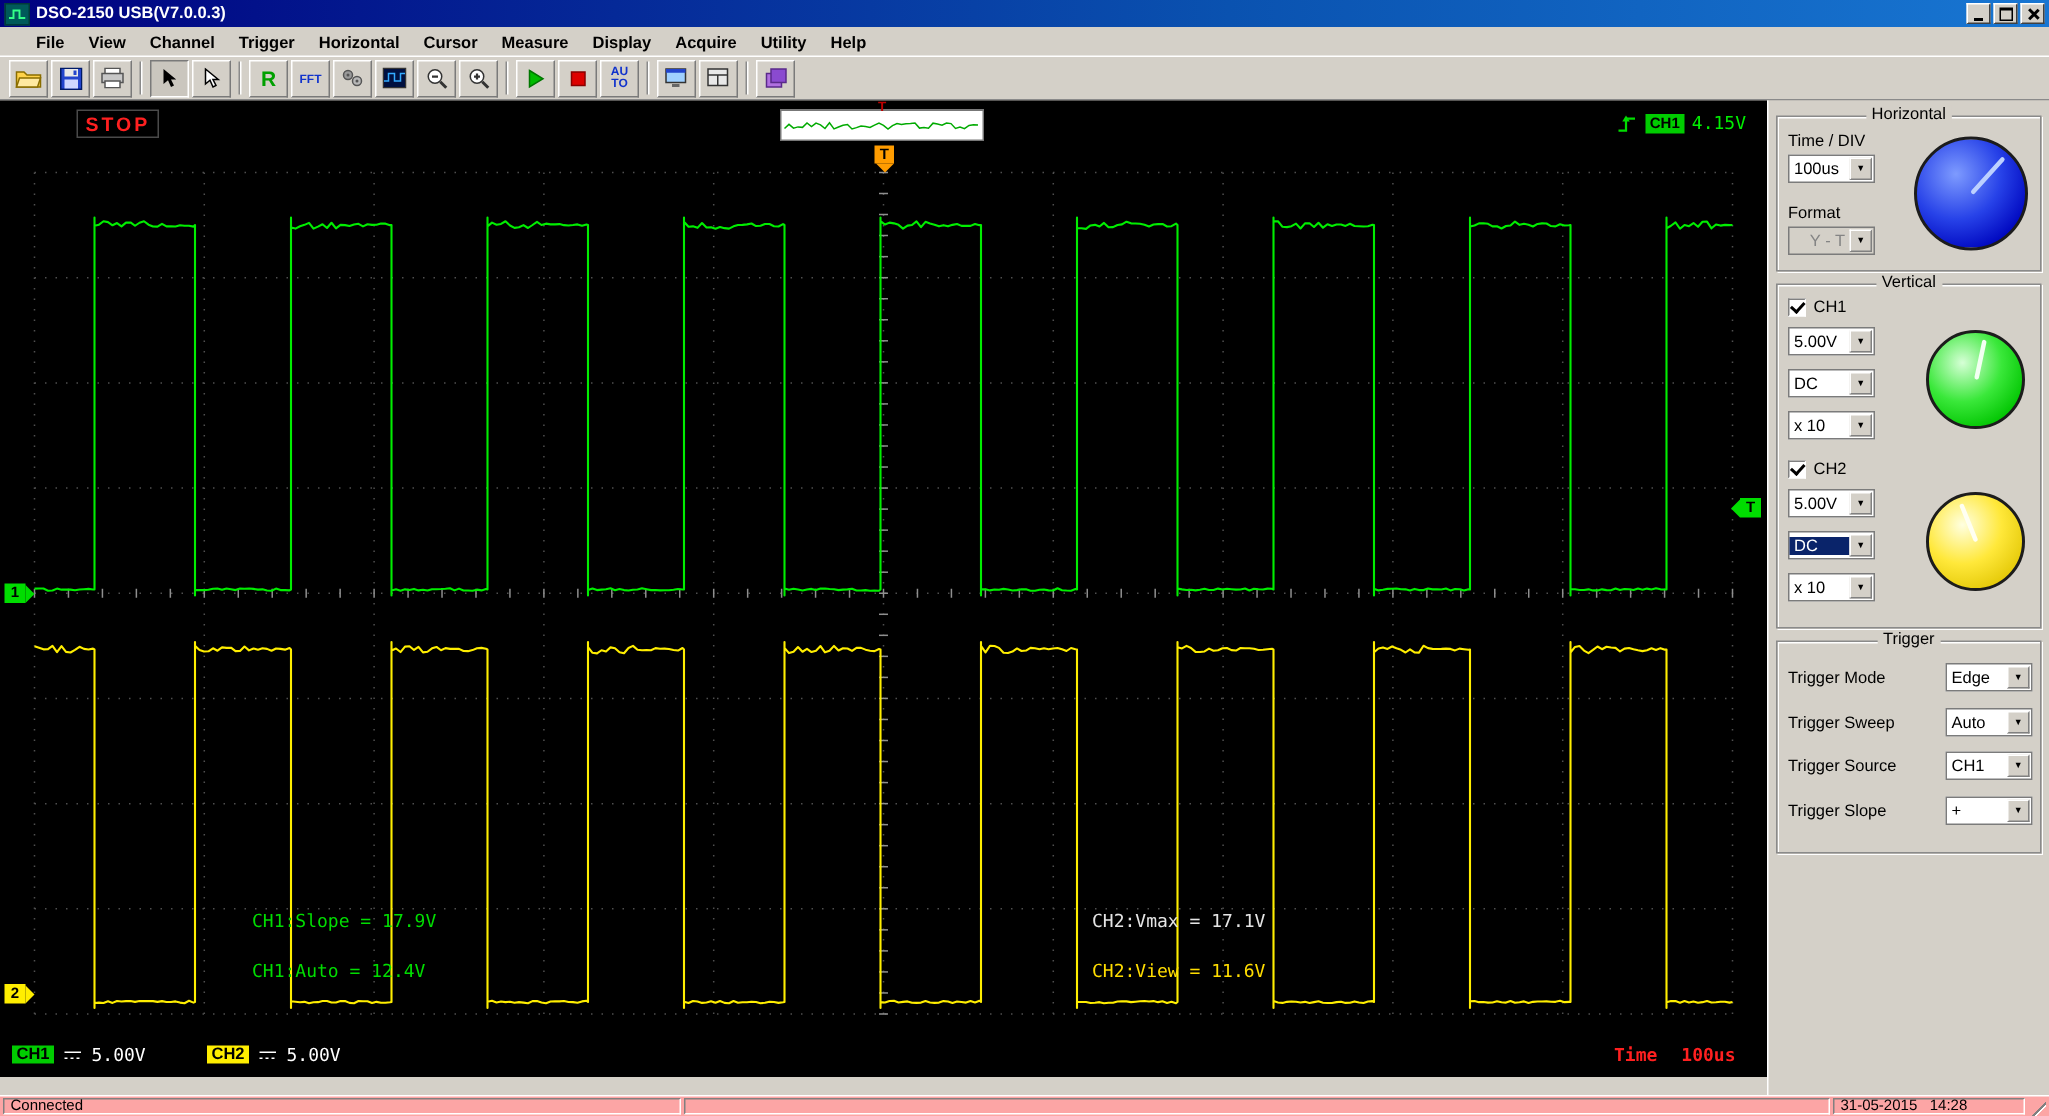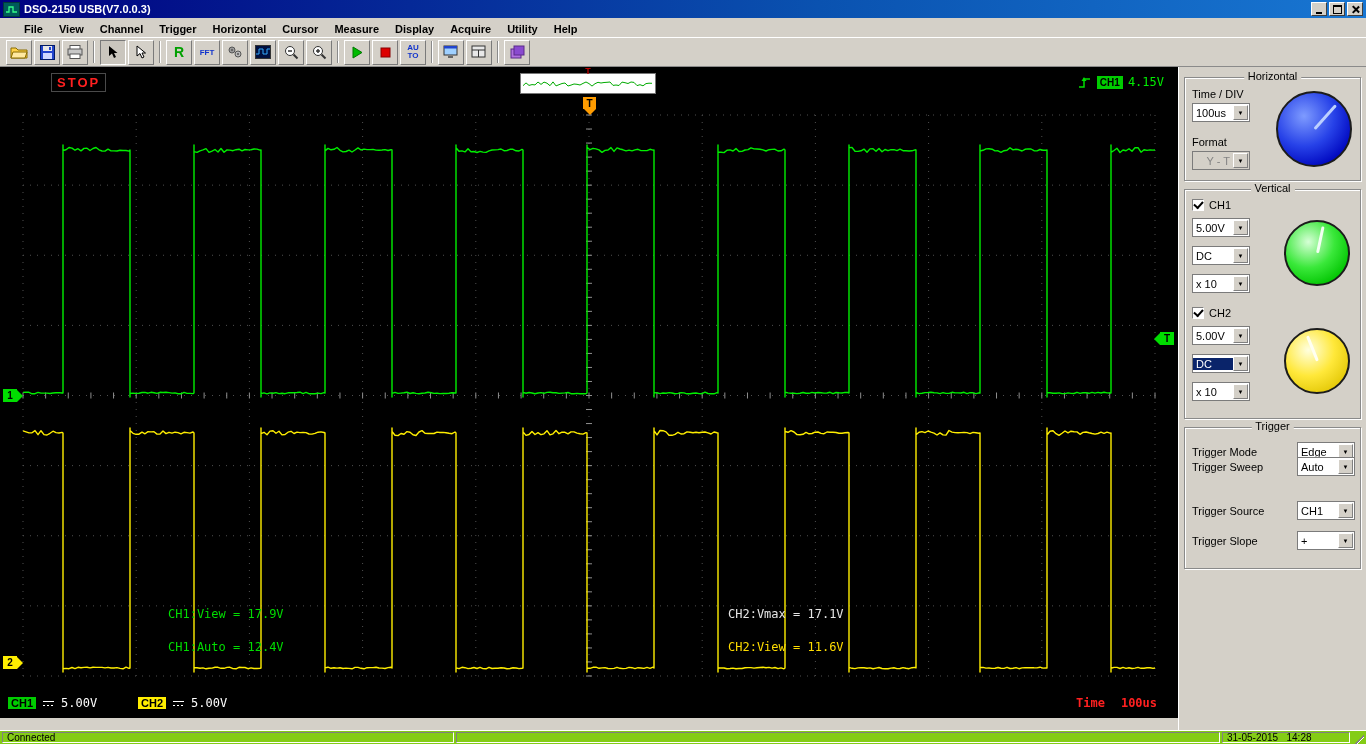--- a/index.html
+++ b/index.html
@@ -100,21 +100,21 @@
     background:radial-gradient(circle at 36% 32%,#d6ffd6 0%,#3ae83a 45%,#00c400 80%,#009000 100%);}
   .knob.green .ptr{height:27px;background:#f2fff2;transform:rotate(12deg);}
   .knob.yellow{width:66px;height:66px;right:10px;top:138px;
     background:radial-gradient(circle at 36% 32%,#ffffe0 0%,#ffe83a 45%,#e0c400 85%,#b09000 100%);}
   .knob.yellow .ptr{height:27px;background:#fffff2;transform:rotate(-22deg);}
 
   .trow{position:absolute;left:7px;width:163px;height:19px;display:flex;align-items:center;justify-content:space-between;}
   .trow .combo{position:relative;flex:none;}
 
   
-  .statusbar{position:absolute;left:0;top:730px;width:100%;height:14px;background:#84cc16;border-top:1px solid #fff;
+  .statusbar{position:absolute;left:0;top:730px;width:100%;height:14px;background:#fca5a5;border-top:1px solid #fff;
     display:flex;align-items:center;padding:1px 2px;box-sizing:border-box;gap:2px;}
   .scell{height:11px;border:1px solid;border-color:#808080 #fff #fff #808080;font-size:10px;
     padding:0 4px;display:flex;align-items:center;box-sizing:border-box;}
   #sc1{width:452px;} #sc2{flex:1;} #sc3{width:128px;white-space:pre;}
   .grip{width:12px;height:12px;background:
     linear-gradient(135deg,transparent 60%,#808080 60%,#808080 68%,#fff 68%,#fff 74%,transparent 74%);}
 </style>
 </head>
 <body>
 
@@ -405,21 +405,21 @@
       </div>
     <div id="mk-ch2" class="chmark mk-yellow">
         <span>2</span>
         <span class="arr"></span>
       </div>
     <div id="mk-trt" class="chmark mk-trt">
         <span>T</span>
         <span class="arr"></span>
       </div>
 
-    <div id="m1" class="meas">CH1:View = 17.9V</div>
+    <div id="m1" class="meas">CH1:Slope = 17.9V</div>
     <div id="m2" class="meas">CH1:Auto = 12.4V</div>
     <div id="m3" class="meas">CH2:Vmax = 17.1V</div>
     <div id="m4" class="meas">CH2:View = 11.6V</div>
 
     <div class="bbar">
       <div id="bg1" class="bgrp">
         <span class="chbadge b-green">CH1</span>
         <svg width="13" height="9">
             <line x1="1" y1="2.5" x2="12" y2="2.5" stroke="#fff"></line>
             <line x1="1" y1="6.5" x2="12" y2="6.5" stroke="#fff" stroke-dasharray="2,2"></line>
@@ -509,21 +509,21 @@
 
     <div class="group" id="g-t">
       <span class="gtitle">Trigger</span>
       <div class="trow" style="top:14px">
         <span>Trigger Mode</span>
         <div class="combo">
             <span class="val">Edge</span>
             <span class="drop">▼</span>
           </div>
       </div>
-      <div class="trow" style="top:29px">
+      <div class="trow" style="top:44px">
         <span>Trigger Sweep</span>
         <div class="combo">
             <span class="val">Auto</span>
             <span class="drop">▼</span>
           </div>
       </div>
       <div class="trow" style="top:73px">
         <span>Trigger Source</span>
         <div class="combo">
             <span class="val">CH1</span>

